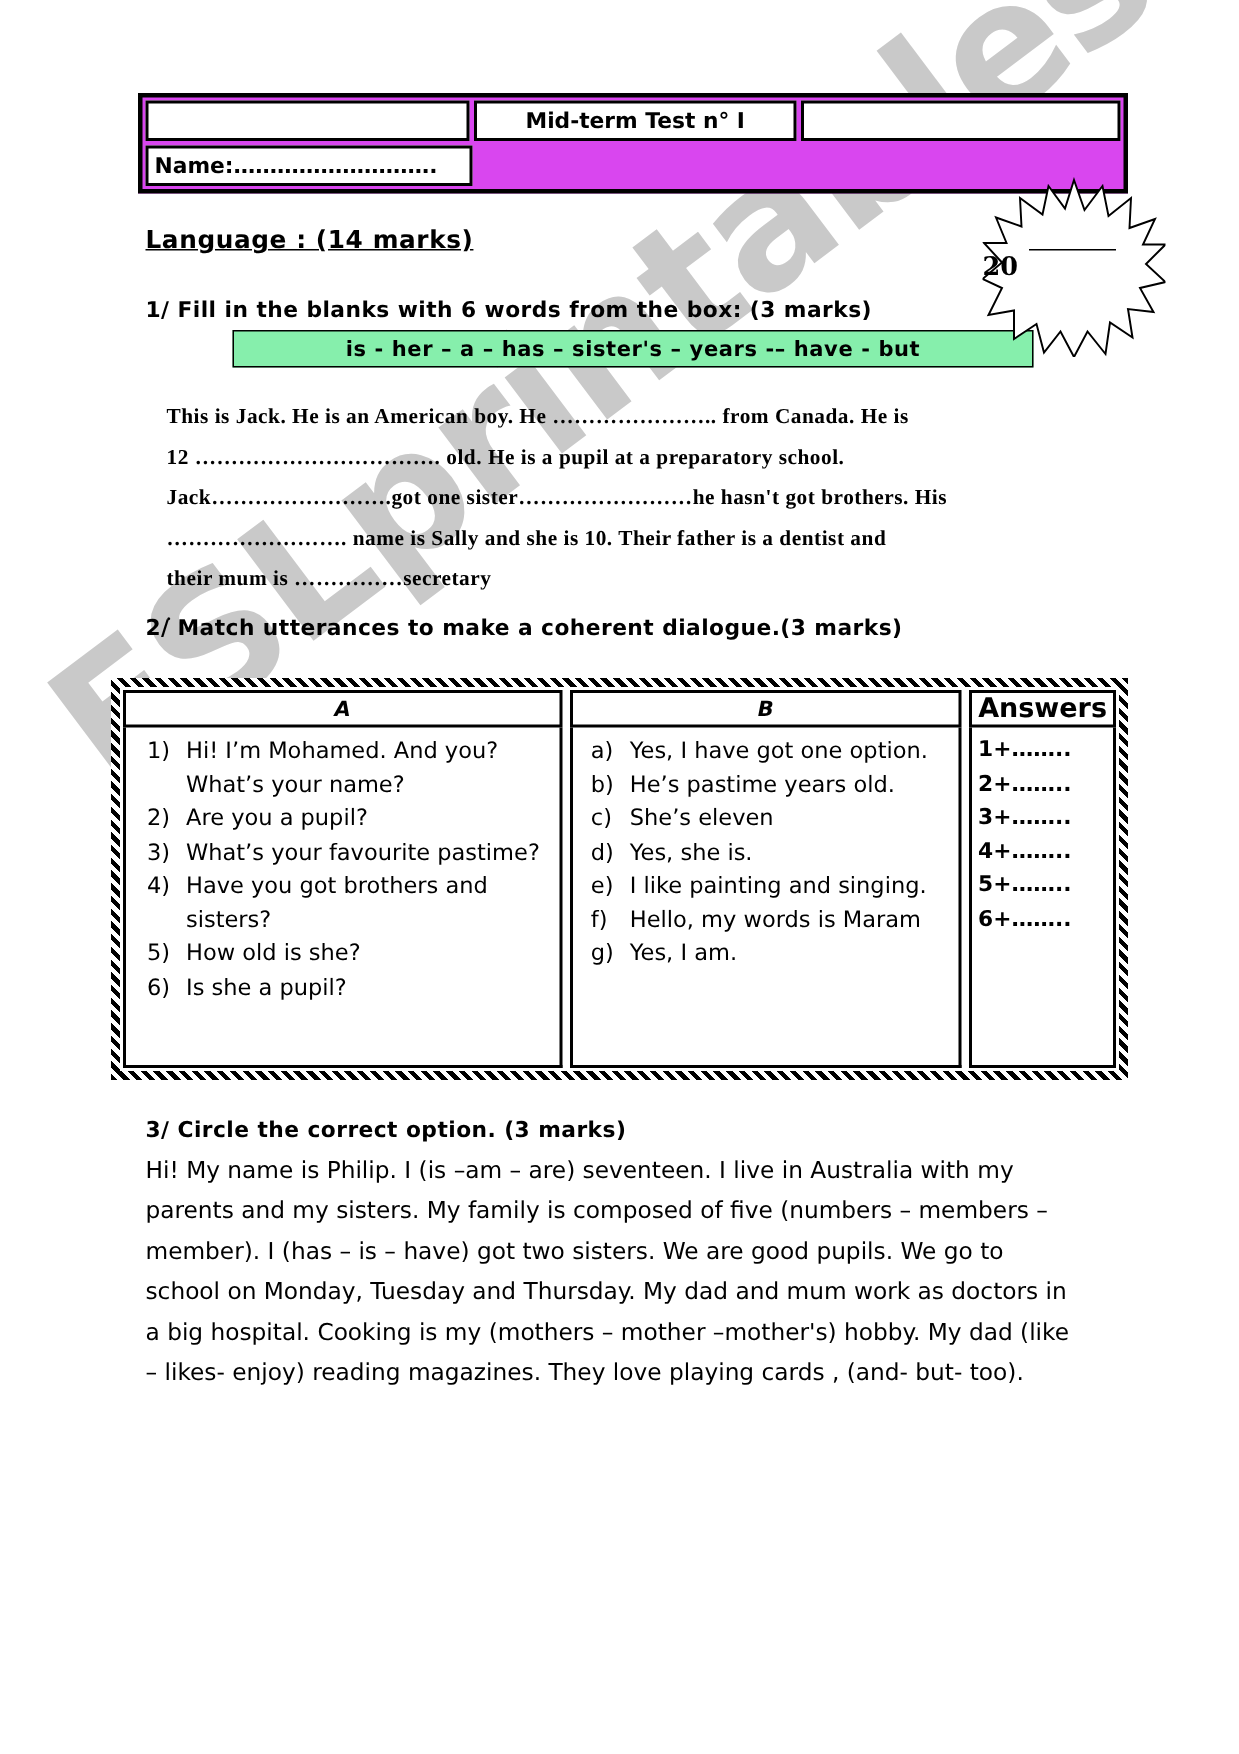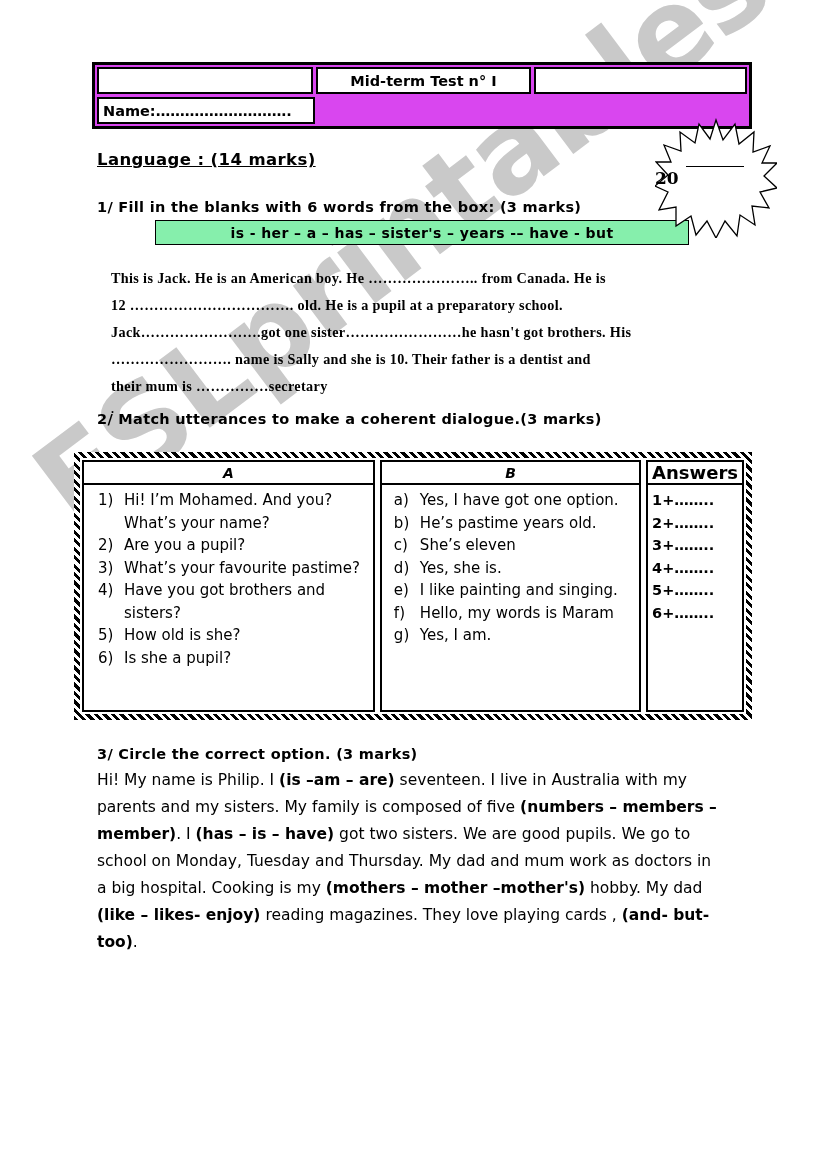--- a/index.html
+++ b/index.html
@@ -188,21 +188,21 @@
   }
 
   
   #circle-text {
     position: absolute;
     left: 97px; top: 767px;
     width: 620px;
     font-size: 15.5px;
     line-height: 27px;
   }
-  #circle-text b { font-weight: bold; }
+  #circle-text b { font-weight: normal; }
 </style>
 </head>
 <body>
 
 <div id="watermark">ESLprintables.com</div>
 
 <div id="page">
 
   <div id="id-table">
     <div class="row row1">

